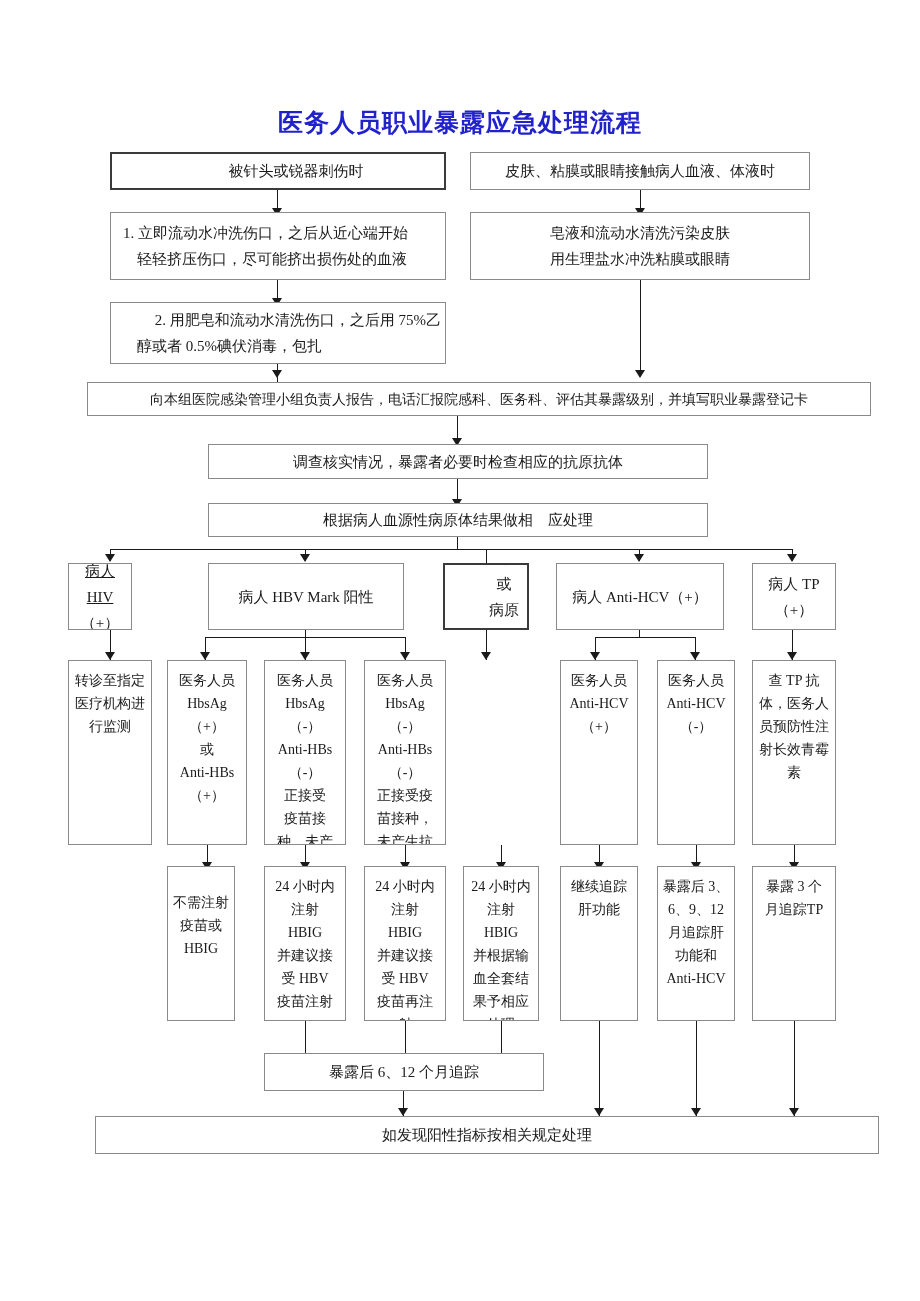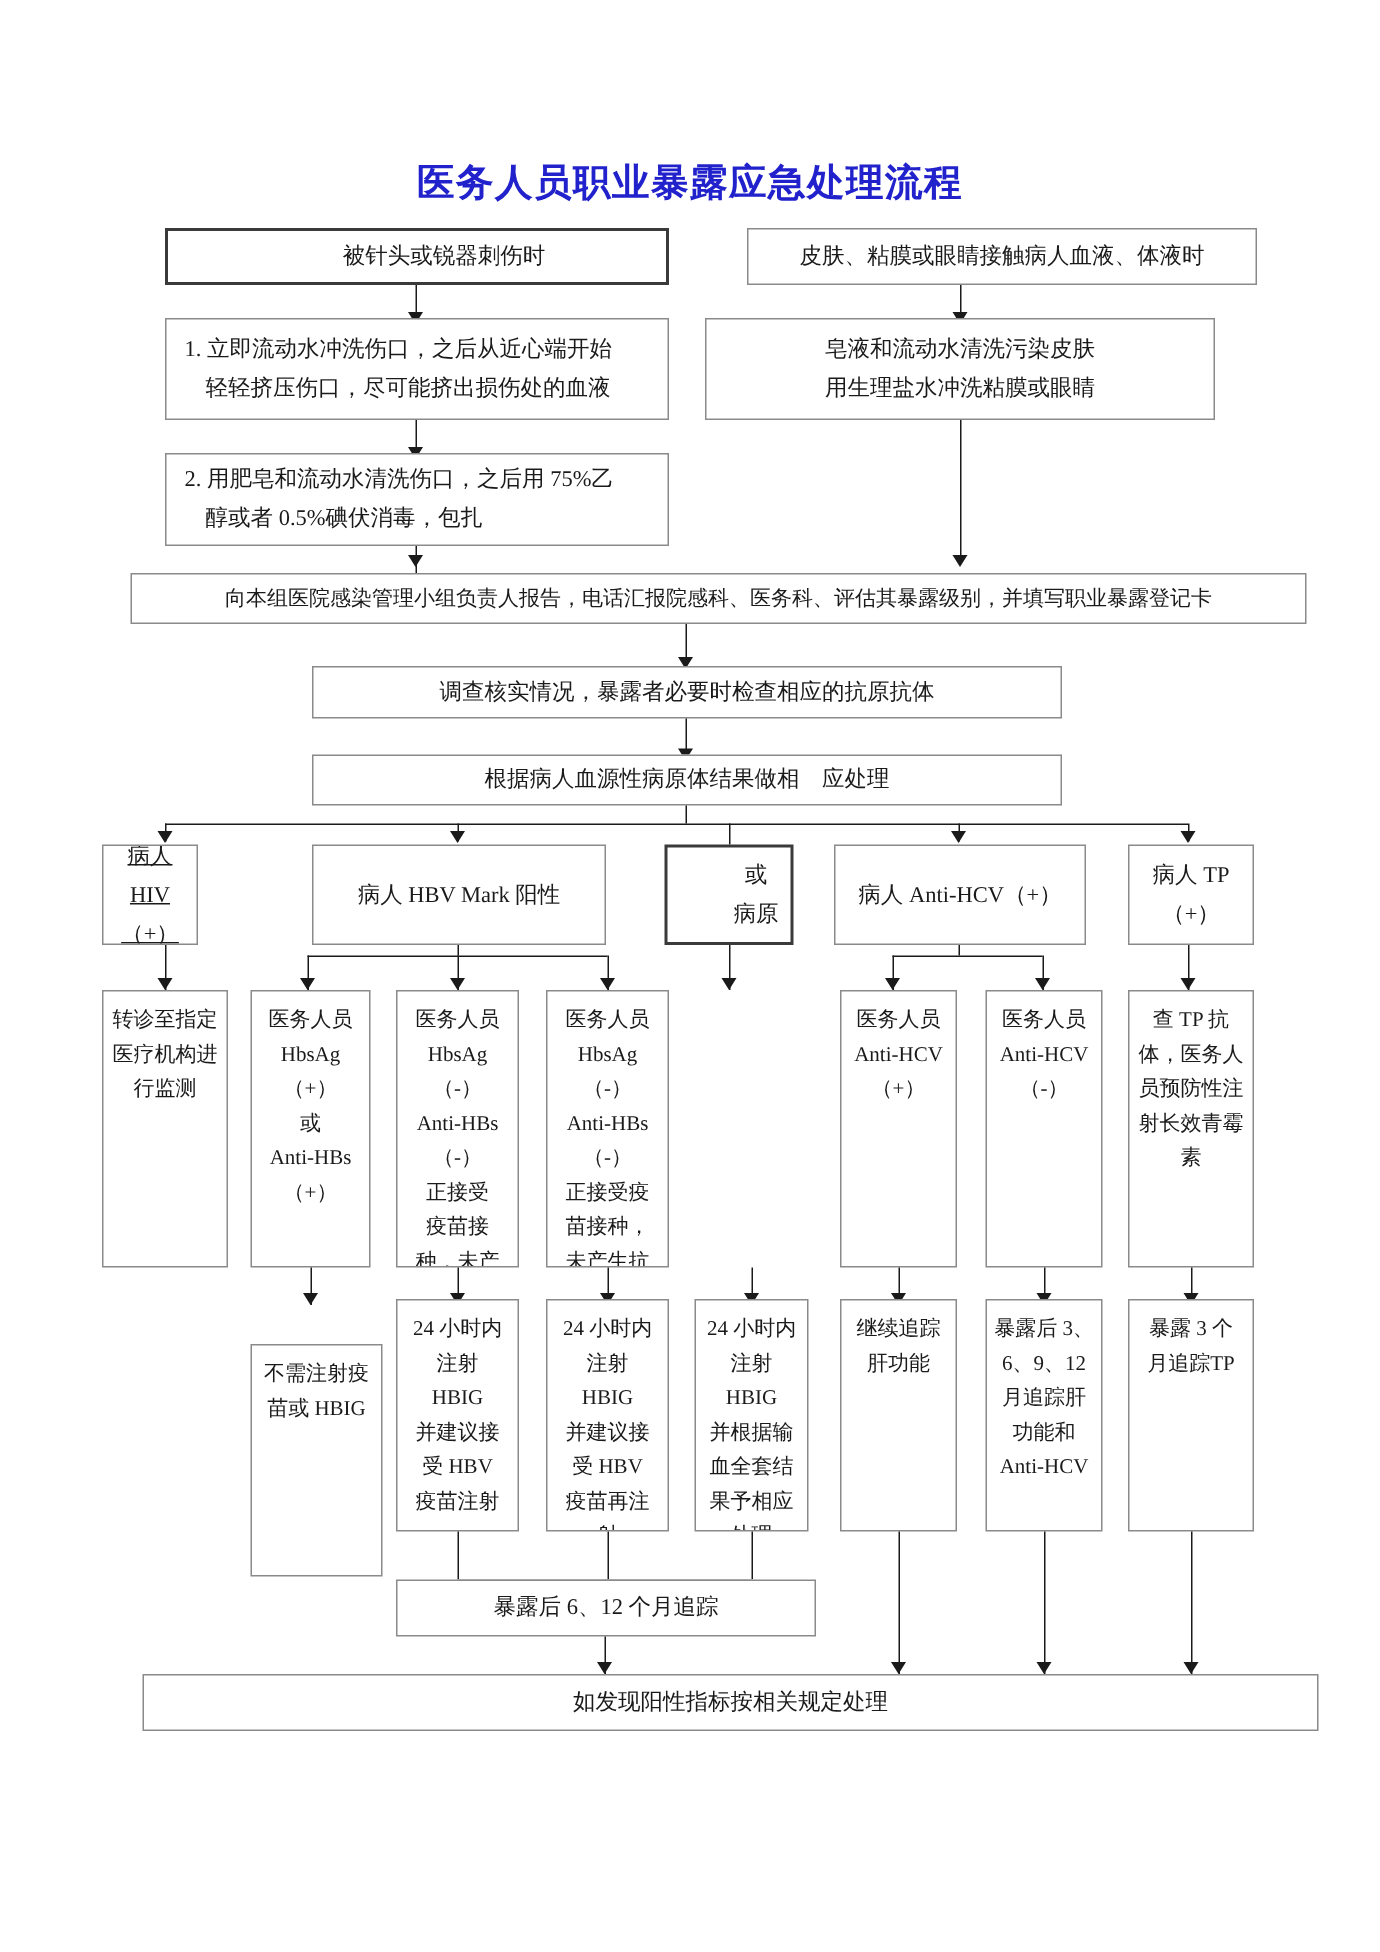--- a/index.html
+++ b/index.html
@@ -65,21 +65,21 @@
 <body>
 
 <div id="page">
 
   <div class="title">医务人员职业暴露应急处理流程</div>
 
   <div class="box thick fs15" style="left:110px; top:152px; width:336px; height:38px;">
     <span class="inner">被针头或锐器刺伤时</span>
   </div>
 
-  <div class="box fs15" style="left:470px; top:152px; width:340px; height:38px;margin-left:28px;">
+  <div class="box fs15" style="left:470px; top:152px; width:340px; height:38px;">
     <span class="inner">皮肤、粘膜或眼睛接触病人血液、体液时</span>
   </div>
 
   <div class="v" style="left:277px; top:190px; height:20px;"></div>
   <div class="arrow" style="left:272px; top:208px;"></div>
   <div class="v" style="left:640px; top:190px; height:20px;"></div>
   <div class="arrow" style="left:635px; top:208px;"></div>
 
   <div class="box ltext fs15" style="left:110px; top:212px; width:336px; height:68px; align-items:center;">
     <span class="inner" style="text-align:left; padding-left:8px;">
@@ -96,21 +96,21 @@
   </div>
 
   <div class="v" style="left:277px; top:280px; height:20px;"></div>
   <div class="arrow" style="left:272px; top:298px;"></div>
 
   <div class="v" style="left:640px; top:280px; height:92px;"></div>
   <div class="arrow" style="left:635px; top:370px;"></div>
 
   <div class="box ltext fs15" style="left:110px; top:302px; width:336px; height:62px; align-items:center;">
     <span class="inner" style="text-align:left; padding-left:8px;">
-      <span style="display:block;">2. 用肥皂和流动水清洗伤口，之后用 75%乙</span>
+      <span style="display:block;text-align:right;">2. 用肥皂和流动水清洗伤口，之后用 75%乙</span>
       <span style="display:block; padding-left:14px;">醇或者 0.5%碘伏消毒，包扎</span>
     </span>
   </div>
 
   <div class="v" style="left:277px; top:364px; height:18px;"></div>
   <div class="arrow" style="left:272px; top:370px;"></div>
 
   <div class="box fs14" style="left:68px; top:382px; width:784px; height:34px;margin-left:19px;">
     <span class="inner">向本组医院感染管理小组负责人报告，电话汇报院感科、医务科、评估其暴露级别，并填写职业暴露登记卡</span>
   </div>
@@ -277,21 +277,21 @@
 
   <div class="v" style="left:599px; top:845px; height:25px;"></div>
   <div class="arrow" style="left:594px; top:862px;"></div>
 
   <div class="v" style="left:696px; top:845px; height:25px;"></div>
   <div class="arrow" style="left:691px; top:862px;"></div>
 
   <div class="v" style="left:794px; top:845px; height:25px;"></div>
   <div class="arrow" style="left:789px; top:862px;"></div>
 
-  <div class="box top fs14" style="left:167px; top:866px; width:88px; height:155px; padding-top:8px;margin-top:30px;">
+  <div class="box top fs14" style="left:167px; top:866px; width:68px; height:155px; padding-top:24px;">
     <span class="inner">不需注射疫苗或 HBIG</span>
   </div>
 
   <div class="box top fs14" style="left:264px; top:866px; width:82px; height:155px; padding-top:8px;">
     <span class="inner">
         <span style="display: block;">24 小时内</span>
         <span style="display: block;">注射</span>
         <span style="display: block;">HBIG</span>
         <span style="display: block;">并建议接</span>
         <span style="display: block;">受 HBV</span>

